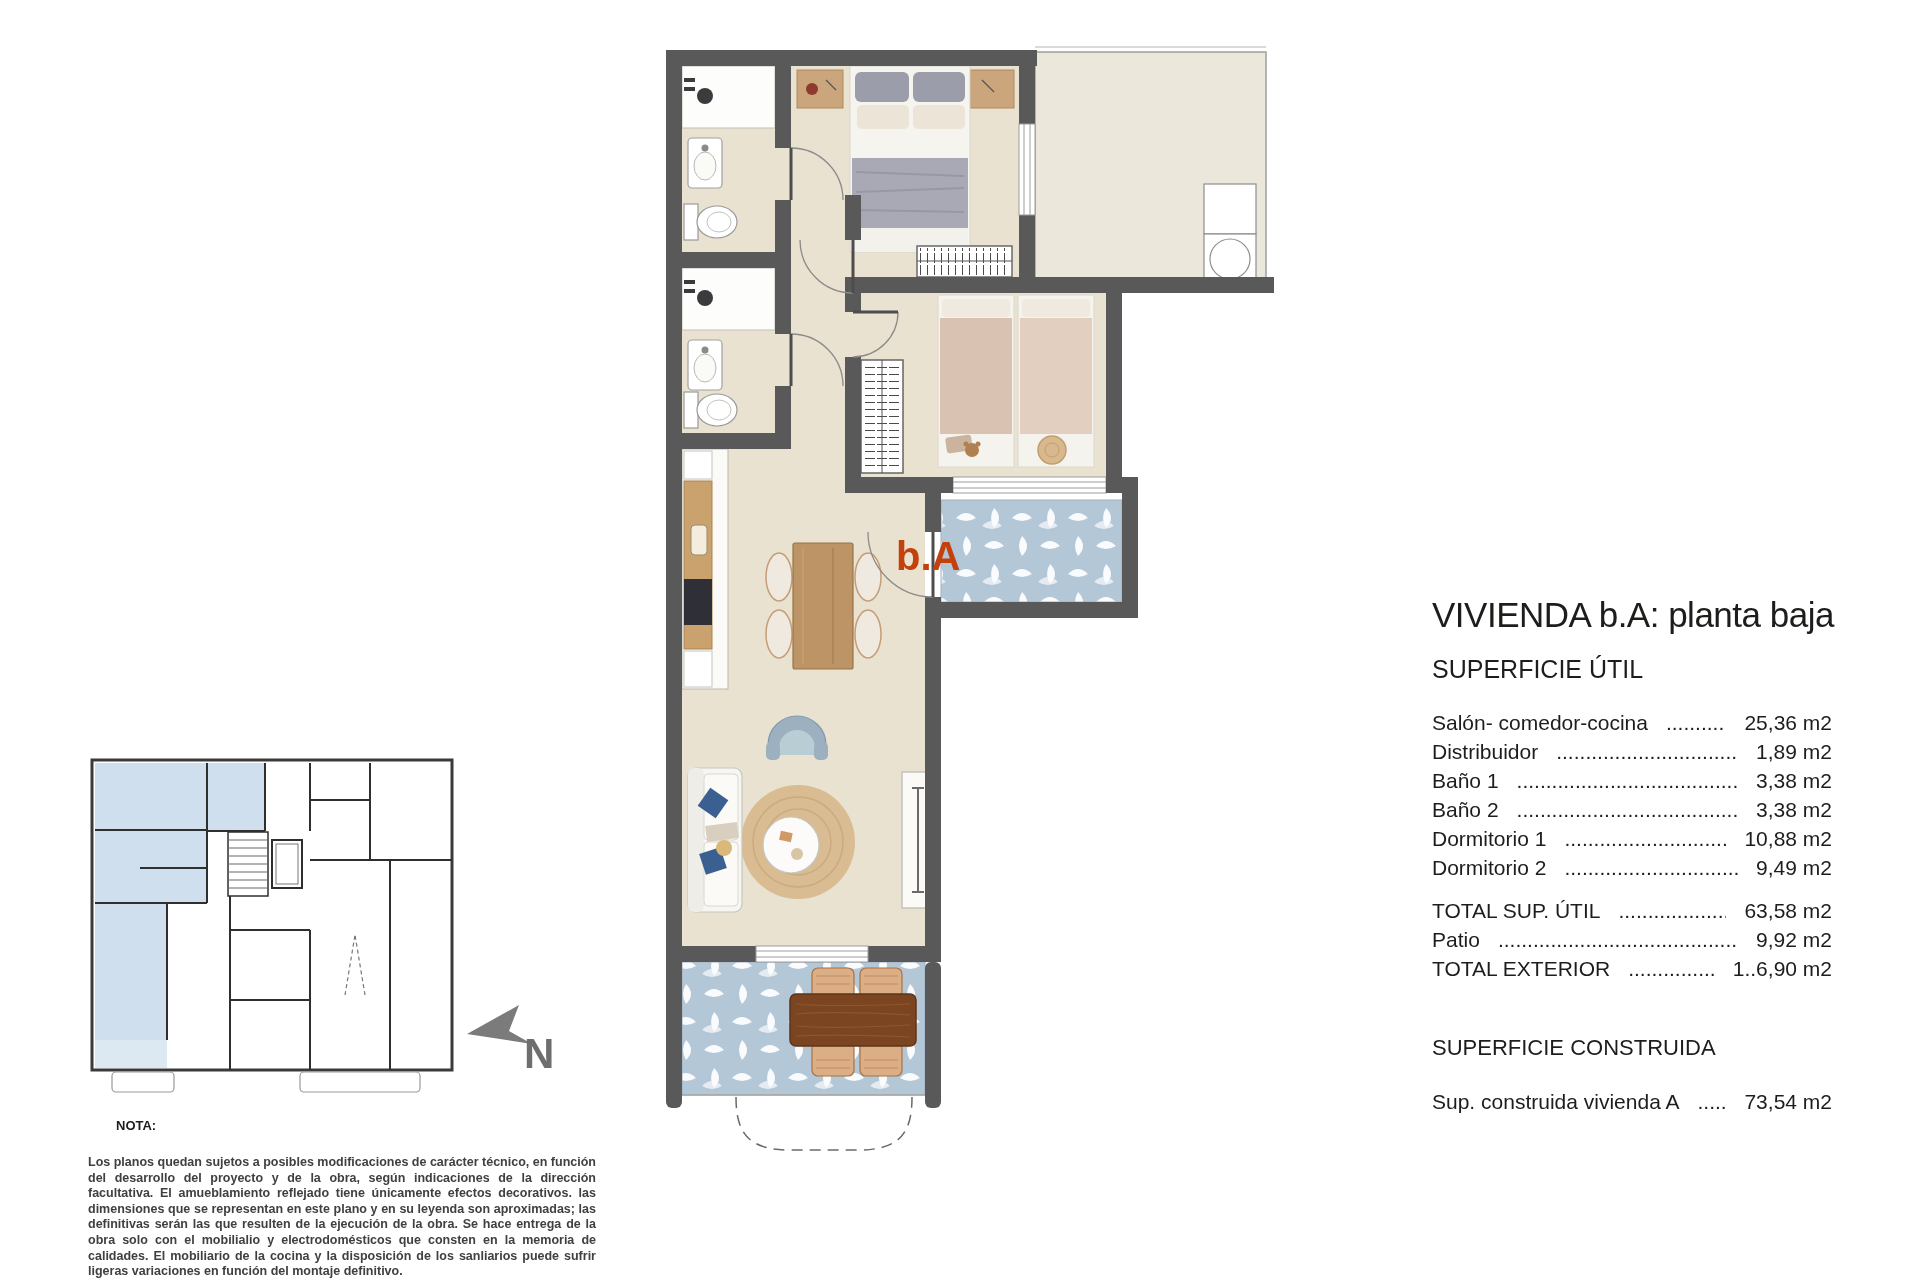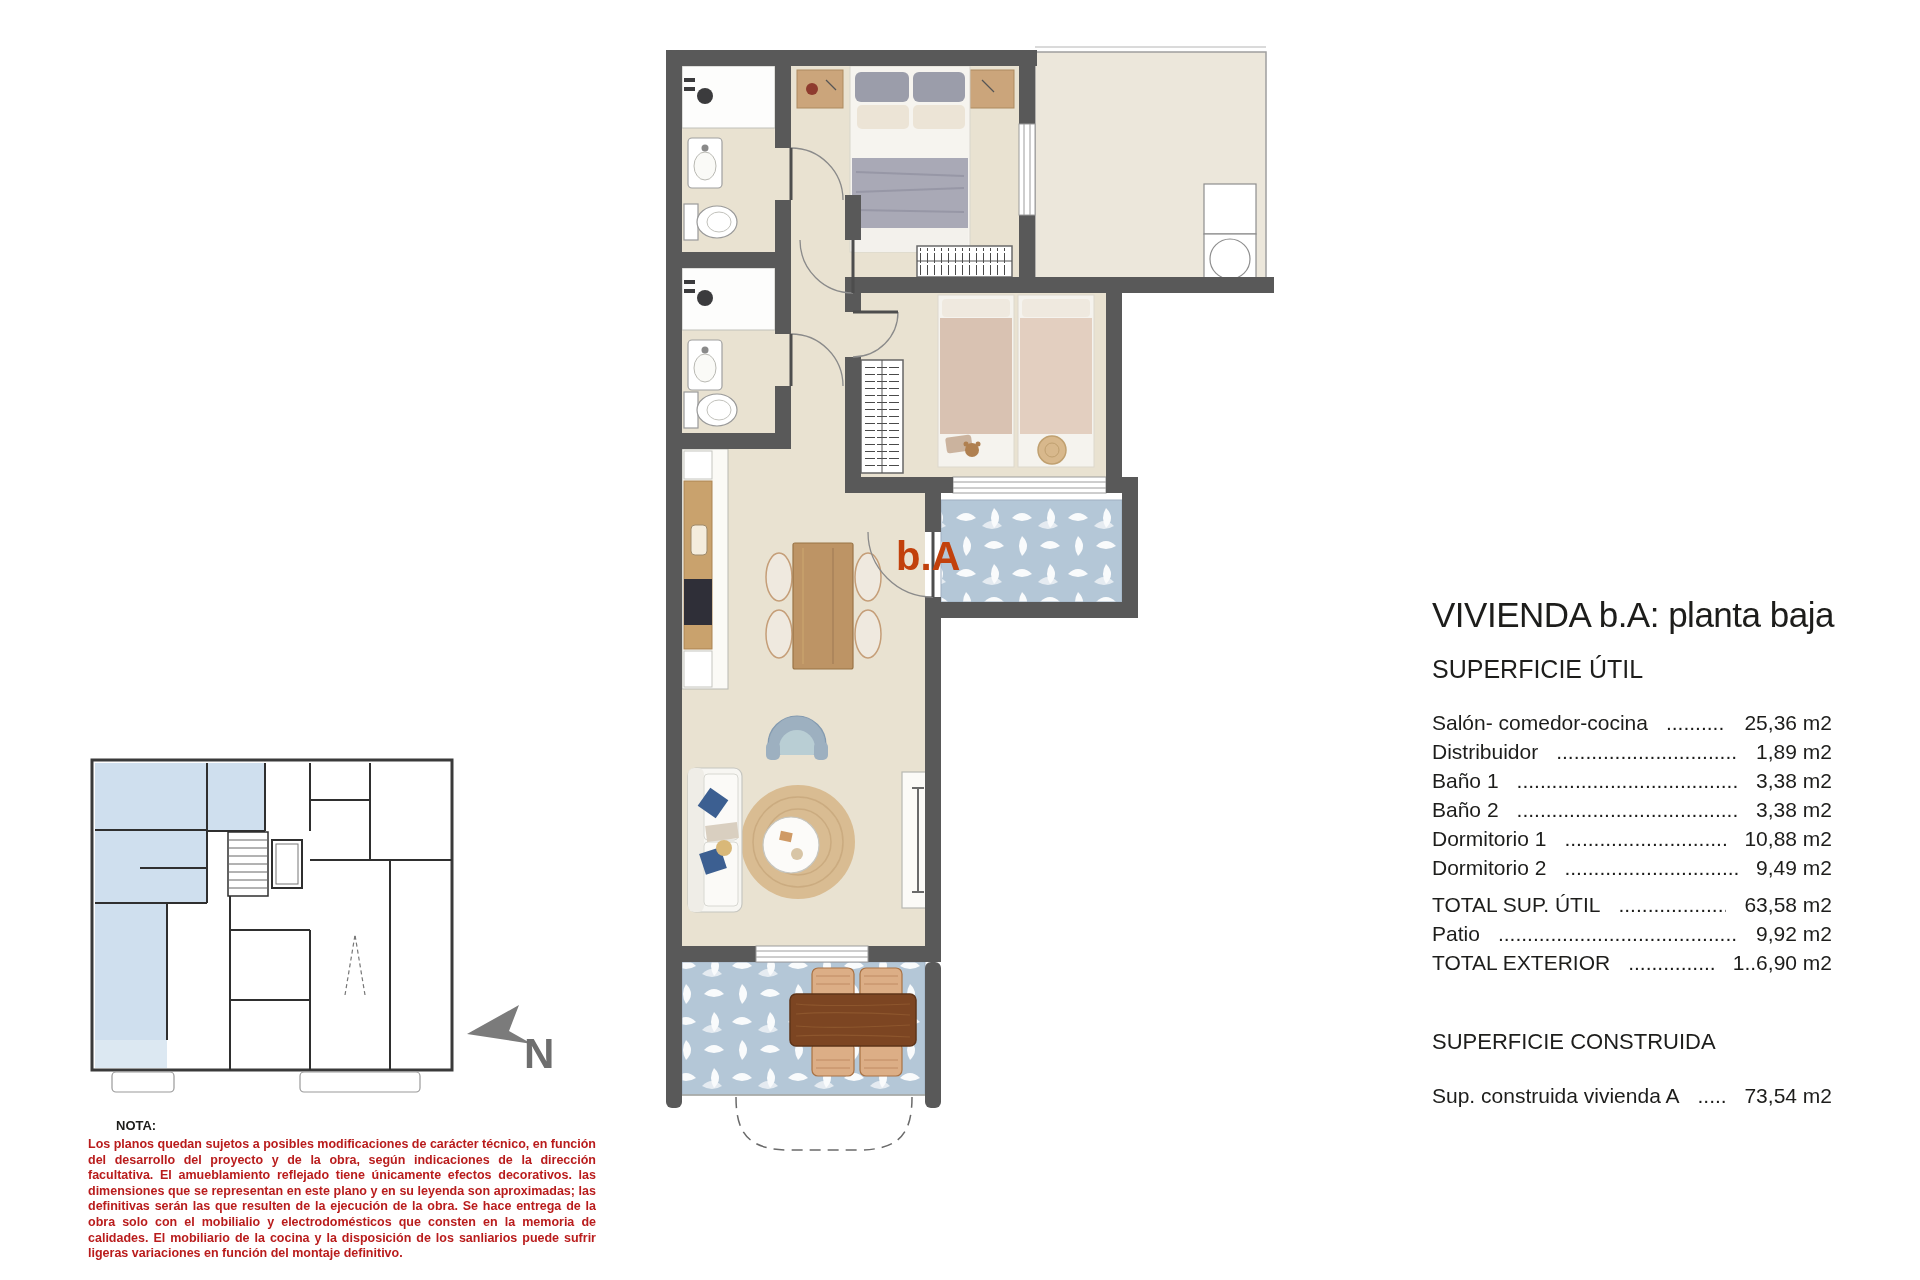--- a/index.html
+++ b/index.html
@@ -12,29 +12,29 @@
   .overlay{position:absolute;}
   
   #area-panel{left:1432px;top:596px;width:400px;}
   .panel-title{font-size:35px;font-weight:400;letter-spacing:-0.5px;line-height:1.1;white-space:nowrap;}
   .panel-subtitle{font-size:25px;font-weight:400;margin-top:20px;}
   .rows{margin-top:24px;}
   .row{display:flex;align-items:baseline;font-size:21px;line-height:29px;white-space:nowrap;gap:16px;}
   .row .dots{flex:1;overflow:hidden;margin:0 2px;}
   .row .dots::after{content:"........................................................................................................................";}
   .row .val{text-align:right;}
-  .mt-total{margin-top:8px;}
+  .mt-total{margin-top:14px;}
   .mt-ext{margin-top:24px;}
   .mt-texterior{}
   .panel-heading2{font-size:22px;font-weight:400;margin-top:52px;}
   .mt-constr{margin-top:26px;}
   
   #note-block{left:88px;top:1118px;width:508px;}
-  .note-heading{font-size:13px;font-weight:700;margin-bottom:4px;padding-left:28px;}
-  .note-body{font-size:12.5px;font-weight:700;line-height:15.6px;text-align:justify;color:#b91c1c;}
+  .note-heading{font-size:13px;font-weight:700;margin-bottom:22px;padding-left:28px;}
+  .note-body{font-size:12.5px;font-weight:700;line-height:15.6px;text-align:justify;color:#404040;}
   
   #unit-label{left:896px;top:534px;font-size:40px;font-weight:700;color:#c2410c;}
   #north-label{left:524px;top:1030px;font-size:42px;font-weight:700;color:#6e6e6e;}
   svg{position:absolute;left:0;top:0;}
 </style>
 </head>
 <body>
 
 <svg width="1920" height="1280" viewBox="0 0 1920 1280" aria-hidden="true">
   <defs>

